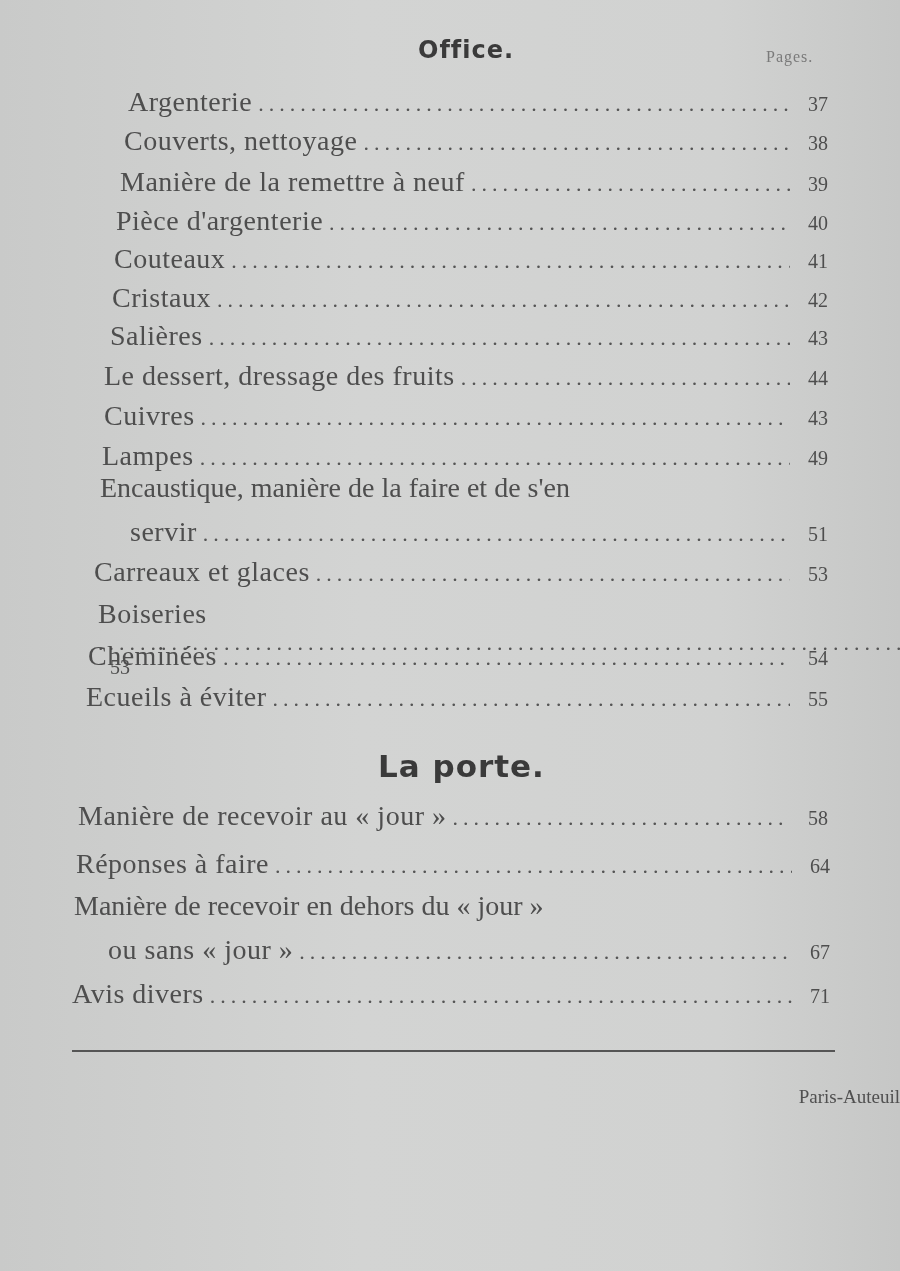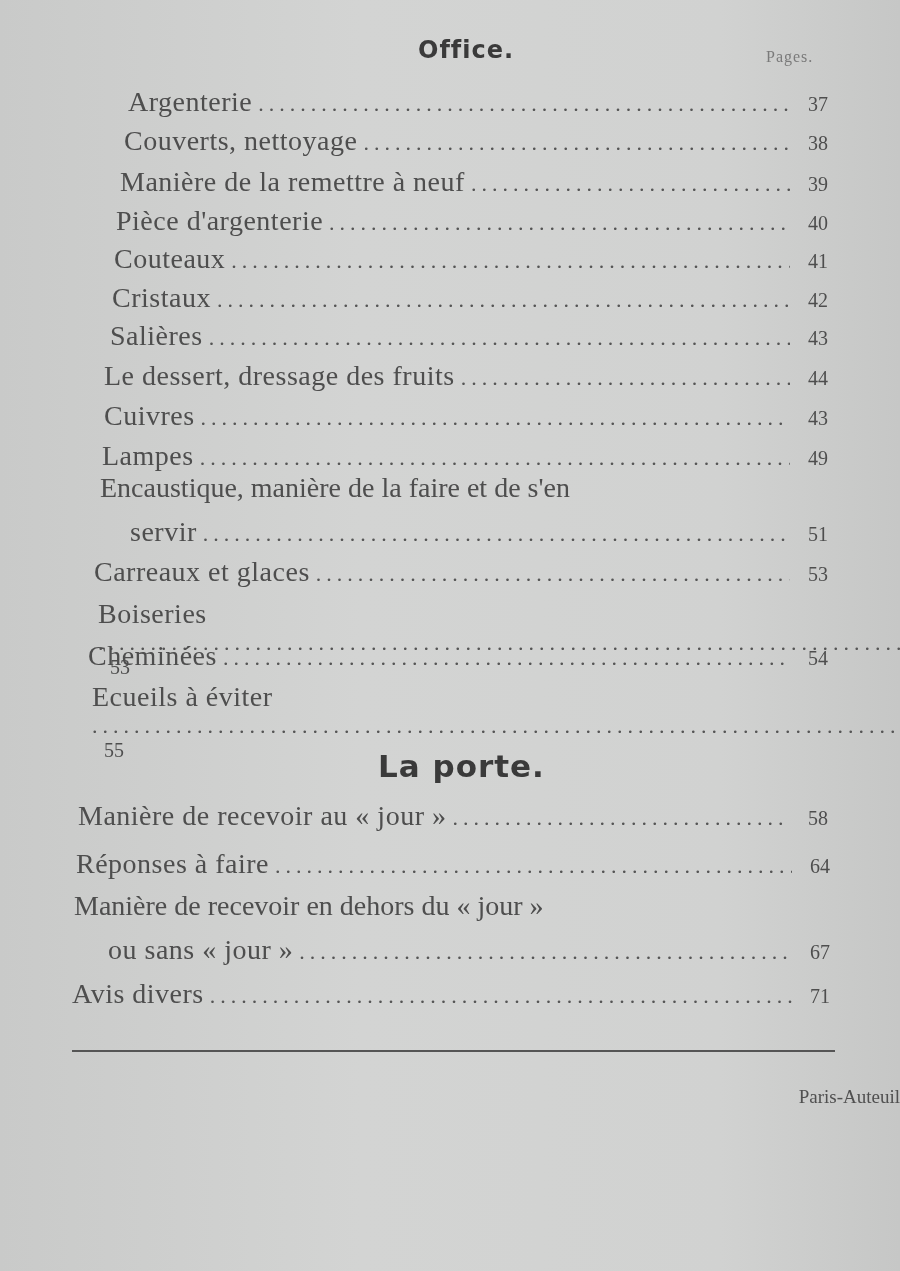--- a/index.html
+++ b/index.html
@@ -105,21 +105,21 @@
   <div class="entry" style="left:92px; top:598px; width:748px;flex-direction:column;">
       <span class="label">Boiseries</span>
       <span class="dots"></span>
       <span class="num">53</span>
     </div>
   <div class="entry" style="left:88px; top:640px; width:752px;">
       <span class="label">Cheminées</span>
       <span class="dots"></span>
       <span class="num">54</span>
     </div>
-  <div class="entry" style="left:86px; top:681px; width:754px;flex-direction:column;">
+  <div class="entry" style="left:86px; top:681px; width:754px;">
       <span class="label">Ecueils à éviter</span>
       <span class="dots"></span>
       <span class="num">55</span>
     </div>
 
   <div class="heading" style="left:378px; top:748px; font-size:31px;">La porte.</div>
 
   <div class="entry" style="left:78px; top:800px; width:762px;">
       <span class="label">Manière de recevoir au « jour »</span>
       <span class="dots"></span>

